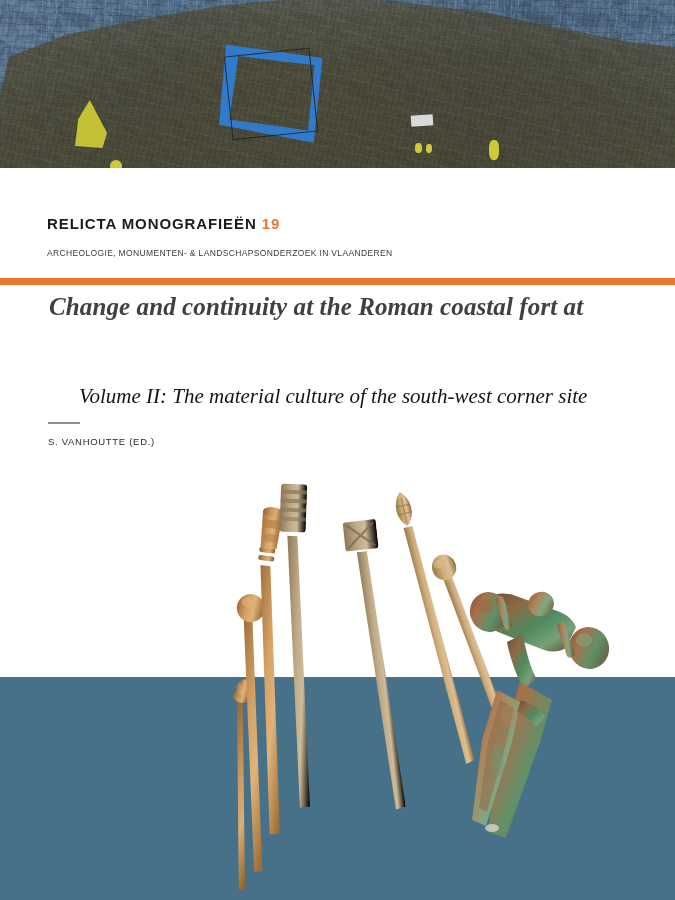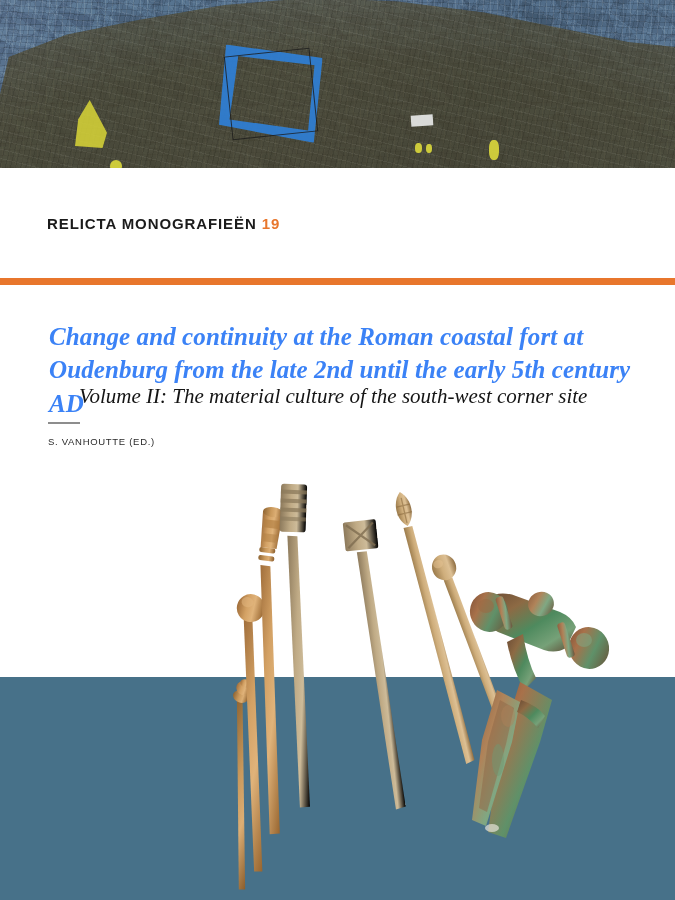--- a/index.html
+++ b/index.html
@@ -91,23 +91,23 @@
   }
   .series-num { color:#e8762c; }
   .series-sub {
     position:absolute; left:47px; top:248px;
     font-size:8.5px; letter-spacing:.35px; color:#3a3a3a; white-space:nowrap;
   }
   .orange-bar { position:absolute; left:0; top:278px; width:675px; height:7px; background:#e8762c; }
 
   
   .title {
-    position:absolute; left:49px; top:320px; width:600px;
+    position:absolute; left:49px; top:290px; width:600px;
     font-family:"Liberation Serif", serif; font-weight:bold; font-style:italic;
-    font-size:25px; line-height:1.33; color:#3b82f6; letter-spacing:.1px;
+    font-size:25px; line-height:1.33; color:#404040; letter-spacing:.1px;
   }
   .subtitle {
     position:absolute; left:49px; top:383px; width:610px;
     font-family:"Liberation Serif", serif; font-style:italic; font-weight:normal;
     font-size:21px; line-height:1.3; color:#141414;margin-left:30px;
   }
   .rule { position:absolute; left:48px; top:422px; width:32px; height:2px; background:#8d8d8d; }
   .author {
     position:absolute; left:48px; top:436px;
     font-size:9.5px; font-weight:normal; letter-spacing:.7px; color:#2a2a2a;
@@ -139,25 +139,25 @@
     <div class="yellow-dot3"></div>
     <div class="yellow-dot4"></div>
     <div class="white-roof"></div>
 
   </div>
 
   <div class="series-line">
     <span>RELICTA MONOGRAFIEËN</span>
     <span class="series-num">19</span>
   </div>
+  <div class="series-sub">ARCHEOLOGIE, MONUMENTEN- &amp; LANDSCHAPSONDERZOEK IN VLAANDEREN</div>
   <div class="orange-bar"></div>
 
   <div class="title">
     <div>Change and continuity at the Roman coastal fort at</div>
-    <div>Oudenburg from the late 2nd until the early 5th century AD</div>
   </div>
   <div class="subtitle">Volume II: The material culture of the south-west corner site</div>
   <div class="rule"></div>
   <div class="author">S. VANHOUTTE (ED.)</div>
 
   <div class="blue-band"></div>
 
   <svg class="artifacts" viewBox="0 0 675 900">
     <defs>
       <linearGradient id="boneA" x1="0" y1="0" x2="1" y2="0">

